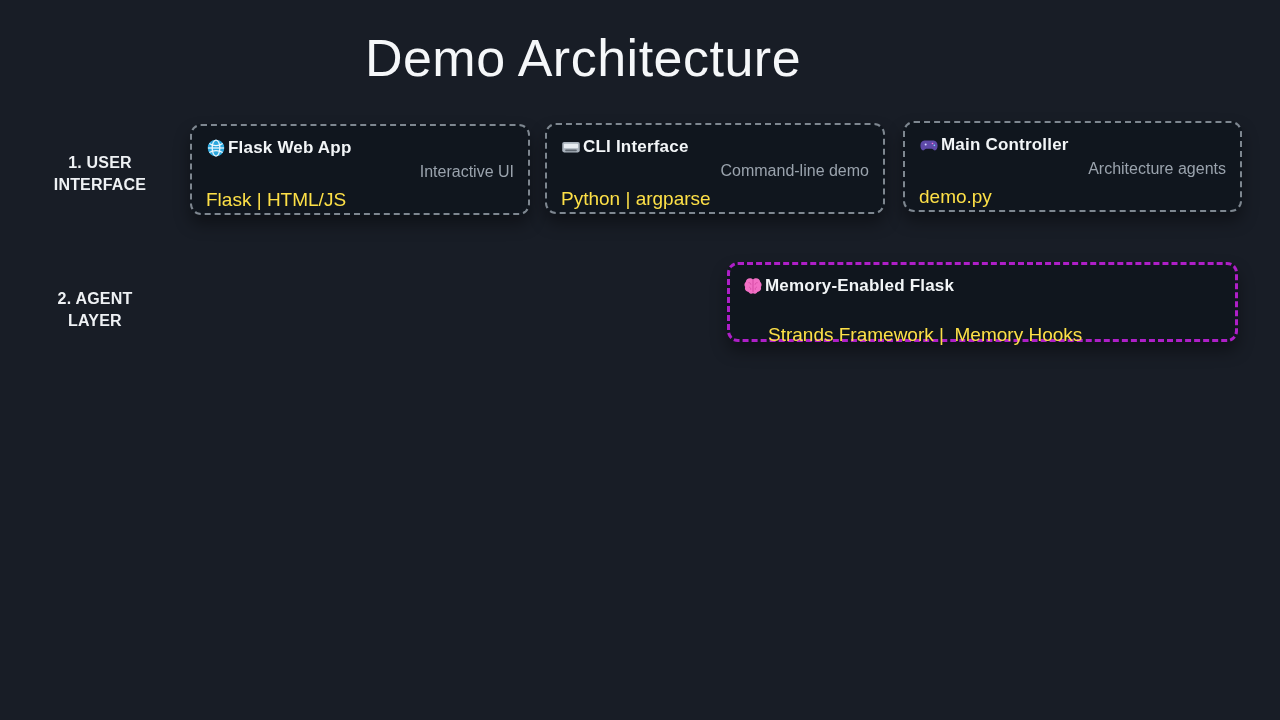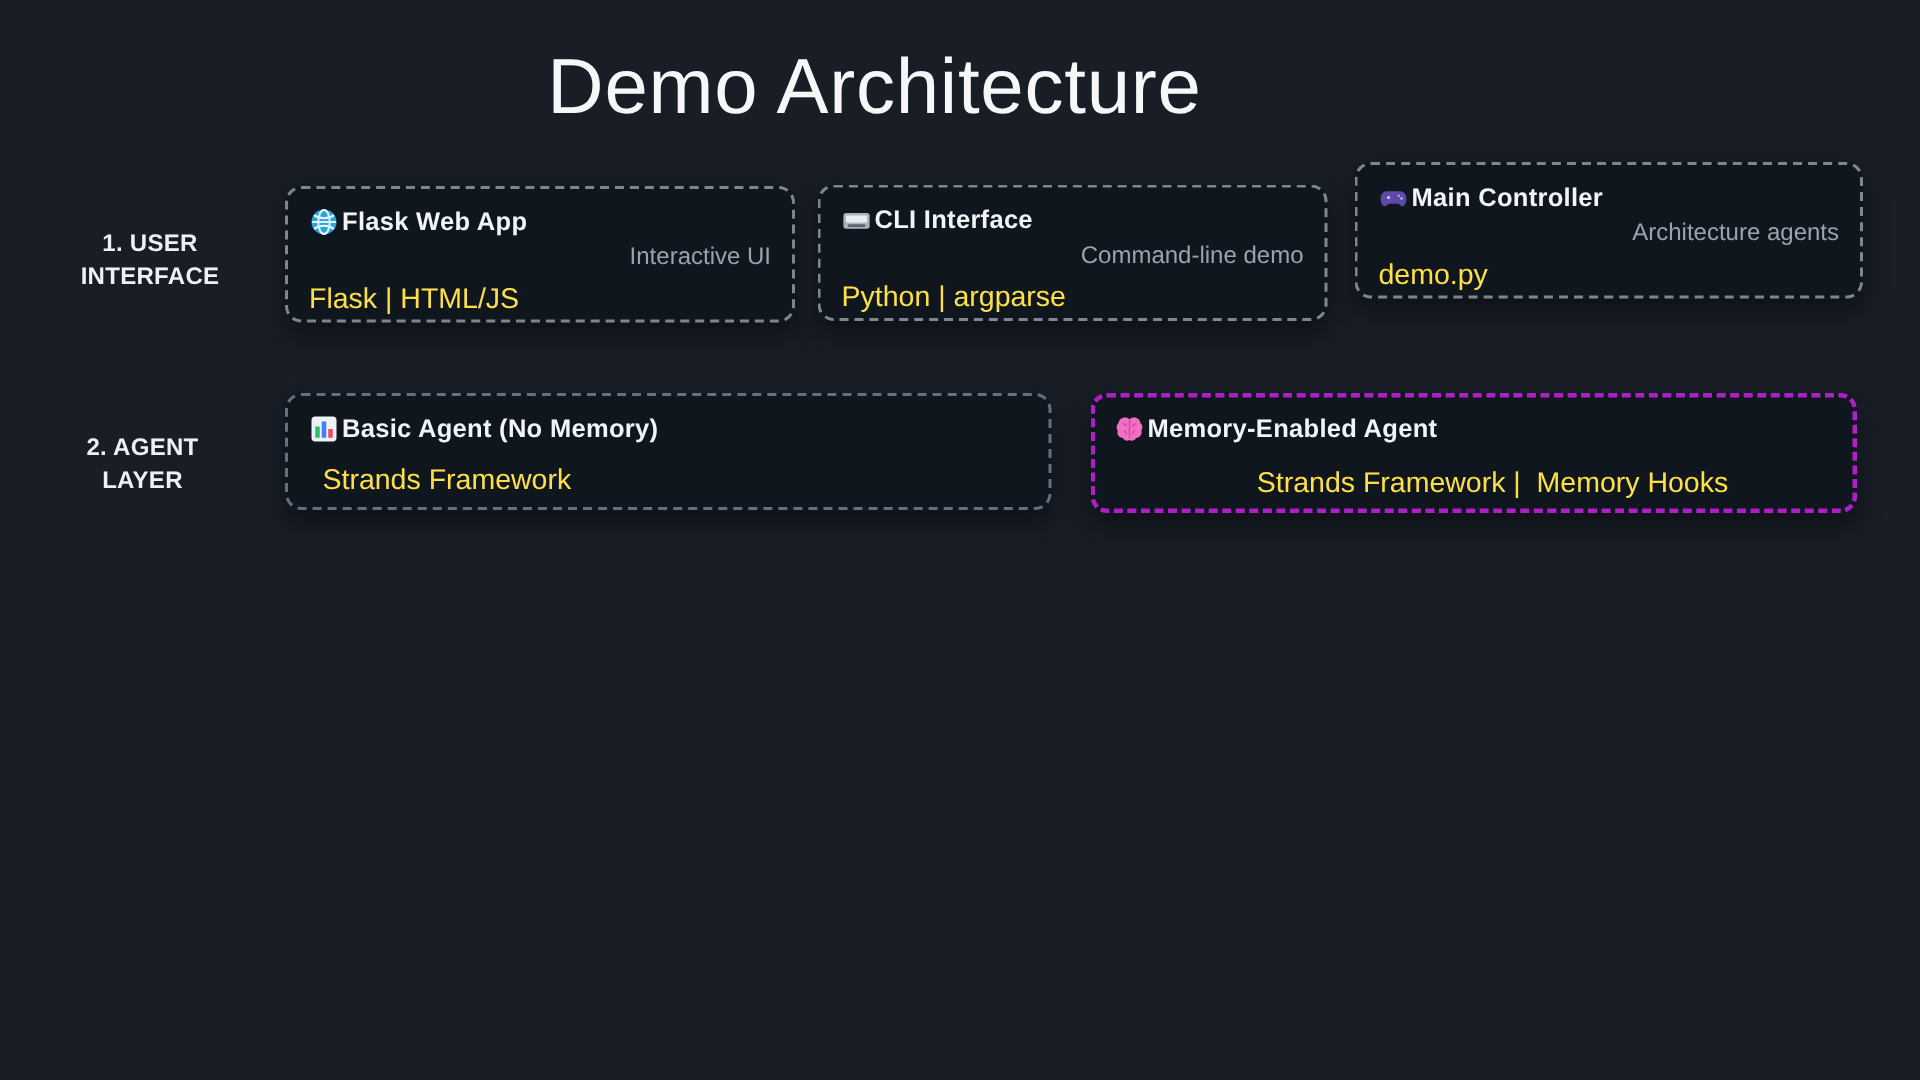--- a/index.html
+++ b/index.html
@@ -37,32 +37,32 @@
   .card {
     position: absolute;
     background: #10161e;
     border: 2px dashed #7e8790;
     border-radius: 11px;
     padding: 11px 14px;
     box-shadow: 0 9px 16px rgba(0,0,0,0.38);
   }
   .card--flask  { left: 190px; top: 124px; width: 340px; height: 91px; }
   .card--cli    { left: 545px; top: 123px; width: 340px; height: 91px; }
-  .card--main   { left: 903px; top: 108px; width: 339px; height: 91px; }
+  .card--main   { left: 903px; top: 121px; width: 339px; height: 91px; }
   .card--basic  { left: 190px; top: 262px; width: 511px; height: 78px; border-color: #5f7183; }
   .card--memory { left: 727px; top: 262px; width: 511px; height: 80px; border-color: #ae1fc7; border-width: 3px; padding: 10px 13px; }
 
   .card-head { display: flex; align-items: center; gap: 2px; line-height: 22px; }
   .icon { width: 20px; height: 20px; flex: 0 0 20px; display: inline-flex; }
   .icon svg { width: 20px; height: 20px; }
   .card-title { color: #f2f5f7; font-size: 17px; font-weight: 700; letter-spacing: 0.2px; }
   .card-sub { color: #9aa3ad; font-size: 16px; margin-top: 2px; line-height: 21px; text-align: right; }
   .card-tech { color: #fde047; font-size: 19px; margin-top: 8px; line-height: 19px; }
   .card--basic  .card-tech { margin-top: 14px; padding-left: 9px; }
-  .card--memory .card-tech { margin-top: 16px; padding-left: 25px; text-align: center; }
+  .card--memory .card-tech { margin-top: 28px; padding-left: 25px; }
 </style>
 </head>
 <body>
 
 <div class="stage">
 
   <h1 class="title">Demo Architecture</h1>
 
   <div class="row-label row-label--ui">
     <div>1. USER</div>
@@ -117,42 +117,28 @@
     </div>
     <div class="card-sub">Architecture agents</div>
     <div class="card-tech">demo.py</div>
   </div>
 
   <div class="row-label row-label--agent">
     <div>2. AGENT</div>
     <div>LAYER</div>
   </div>
 
-  <div class="card card--basic">
-    <div class="card-head">
-      <span class="icon">
-        <svg viewBox="0 0 24 24">
-          <rect x="2" y="2" width="20" height="20" rx="3" fill="#eef1f5"></rect>
-          <rect x="5" y="10" width="3.6" height="9" fill="#2fbf66"></rect>
-          <rect x="10.2" y="6" width="3.6" height="13" fill="#3b82f6"></rect>
-          <rect x="15.4" y="12" width="3.6" height="7" fill="#ef4a6e"></rect>
-        </svg>
-      </span>
-      <span class="card-title">Basic Agent (No Memory)</span>
-    </div>
-    <div class="card-tech">Strands Framework</div>
-  </div>
 
   <div class="card card--memory">
     <div class="card-head">
       <span class="icon">
         <svg viewBox="0 0 24 24">
           <path d="M12 4.2c1-1 2.3-1.4 3.8-1.4 2.6 0 4.7 1.9 4.9 4.3 1 .8 1.6 2 1.6 3.4 0 1-.3 1.9-.9 2.7.2.5.3 1 .3 1.6 0 2.4-2 4.3-4.4 4.3-.6 1.3-2 2.2-3.5 2.2-.7 0-1.3-.2-1.8-.5-.5.3-1.1.5-1.8.5-1.5 0-2.9-.9-3.5-2.2-2.4 0-4.4-1.9-4.4-4.3 0-.6.1-1.1.3-1.6-.6-.8-.9-1.7-.9-2.7 0-1.4.6-2.6 1.6-3.4.2-2.4 2.3-4.3 4.9-4.3 1.5 0 2.8.4 3.8 1.4z" fill="#f26fc5"></path>
           <path d="M12 4.5v14.8" stroke="#d44ba4" stroke-width="1.2" fill="none"></path>
           <path d="M7 8c1.5 0 2.5 1 2.5 2 M14.5 10c0-1 1-2 2.5-2 M8 13.5c1 .5 1.5 1.5 1.3 2.5 M16 13.5c-1 .5-1.5 1.5-1.3 2.5" stroke="#d44ba4" stroke-width="1.1" fill="none" stroke-linecap="round"></path>
         </svg>
       </span>
-      <span class="card-title">Memory-Enabled Agent</span>
+      <span class="card-title">Memory-Enabled Flask</span>
     </div>
     <div class="card-tech">Strands Framework |&nbsp; Memory Hooks</div>
   </div>
 
 </div>
 
 </body></html>

